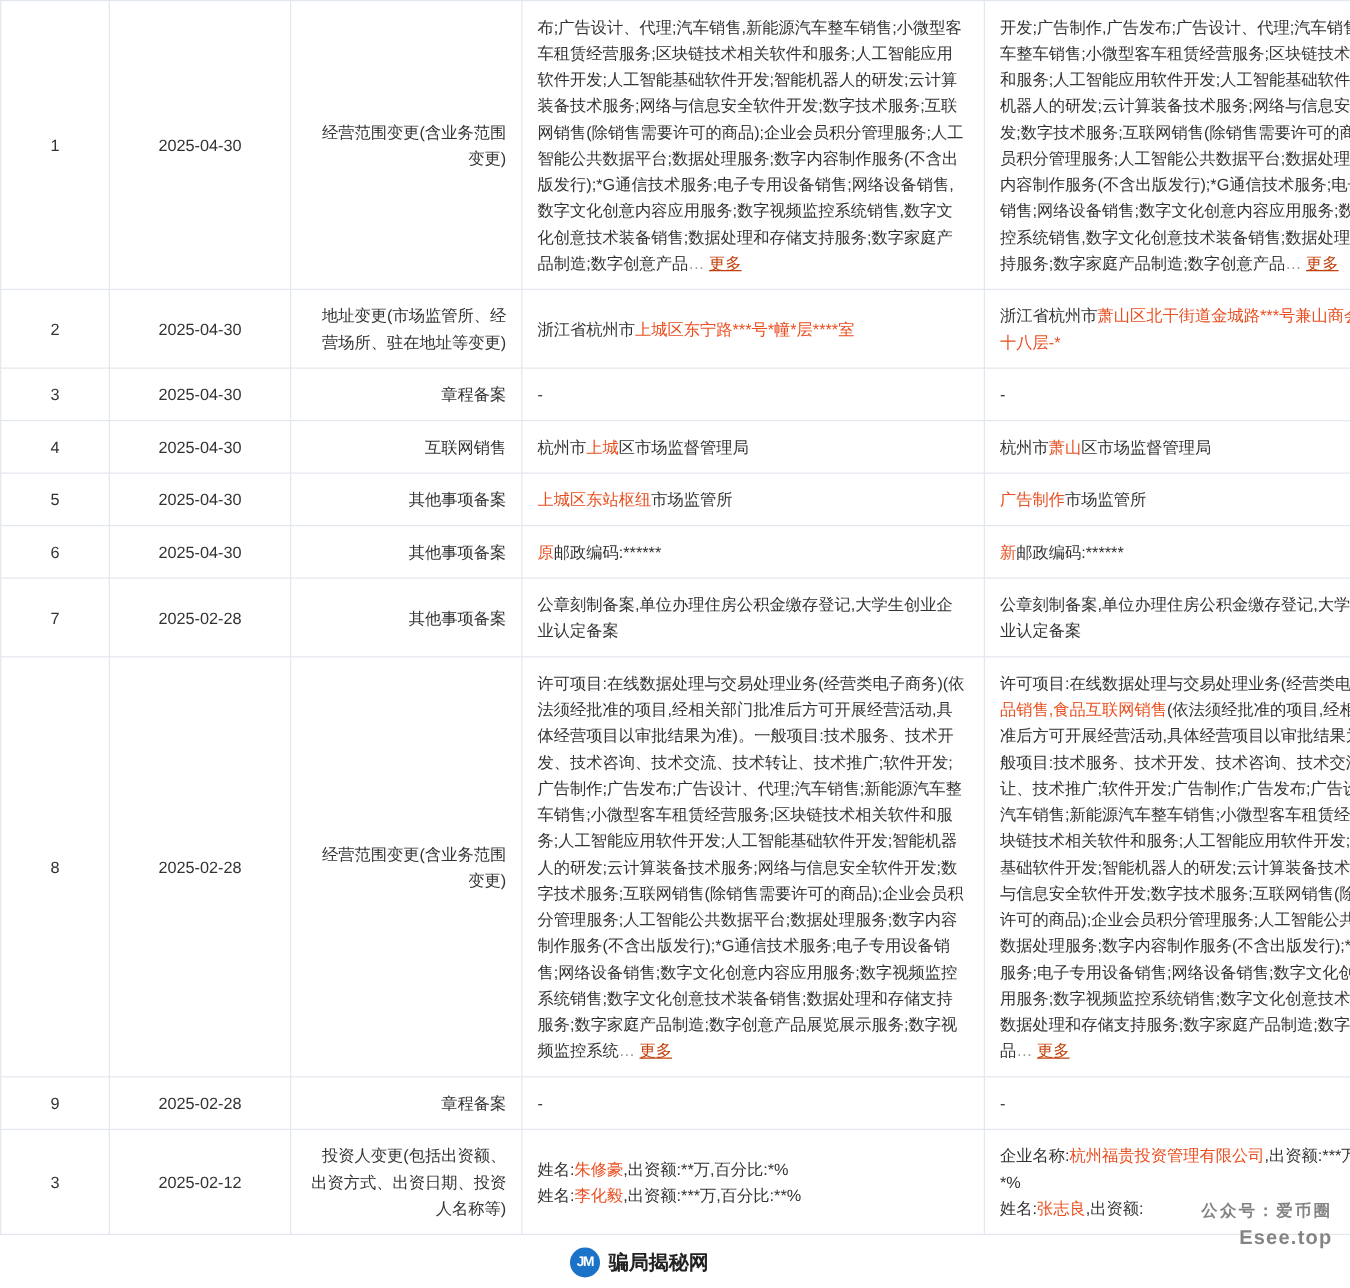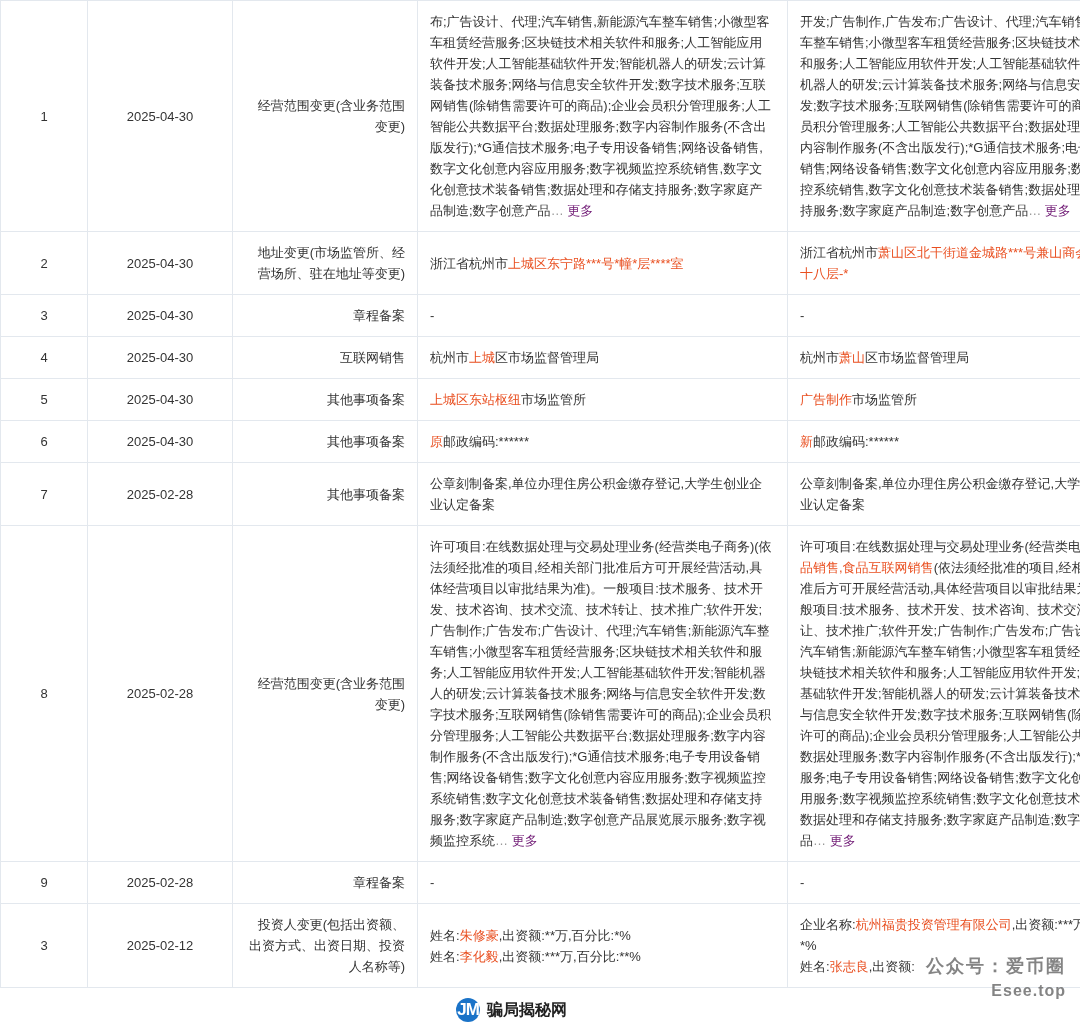--- a/index.html
+++ b/index.html
@@ -51,22 +51,23 @@
     vertical-align: middle;
     position: relative;
   }
   .long-cell {
     vertical-align: top !important;
   }
   .hl {
     color: #e94f20;
   }
   .more-link {
-    color: #701a75;
+    color: #c2410c;
     cursor: pointer;
+    text-decoration: underline;
   }
   .ellipsis-grad {
     color: #999;
   }
   
   .wm {
     position: absolute;
     pointer-events: none;
     user-select: none;
   }
@@ -74,21 +75,21 @@
     right: 14px;
     bottom: 30px;
     text-align: left;
     color: #6f6f6f;
     font-size: 17px;
     font-weight: bold;
     opacity: 0.85;
   }
   .wm-right .line1 {
     letter-spacing: 2px;
-    font-size: 18px;
+    font-size: 13px;
   }
   .wm-right .line2 {
     font-size: 16px;
     margin-top: 4px;
     text-align: right;
     letter-spacing: 1px;
   }
   .wm-center {
     left: 456px;
     bottom: 8px;
@@ -98,21 +99,21 @@
     color: #222;
     font-size: 16px;
     font-weight: bold;
   }
   .wm-badge {
     width: 24px;
     height: 24px;
     border-radius: 50%;
     background: #1a73c8;
     color: #fff;
-    font-size: 17px;
+    font-size: 11px;
     font-weight: bold;
     display: flex;
     align-items: center;
     justify-content: center;
     letter-spacing: -1px;
   }
   .top-clip td {
     border-top: none;
   }
 </style>

